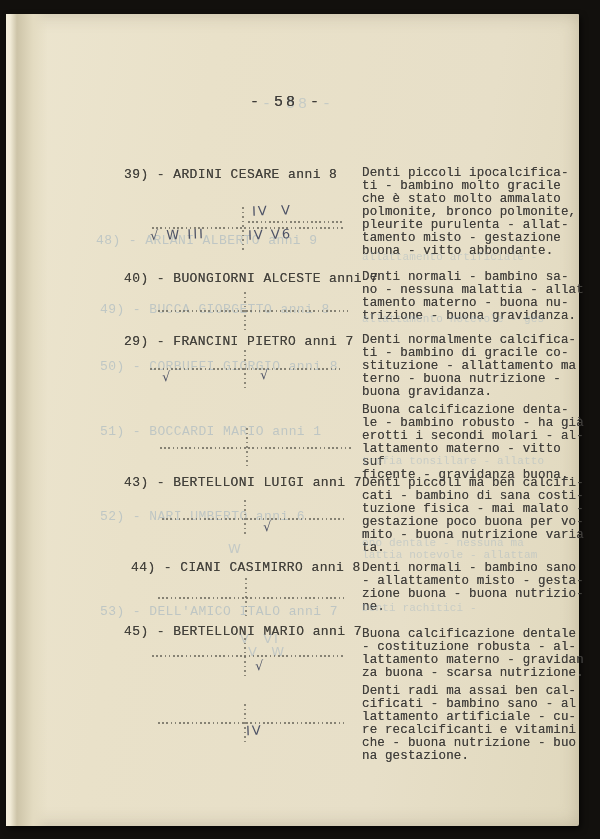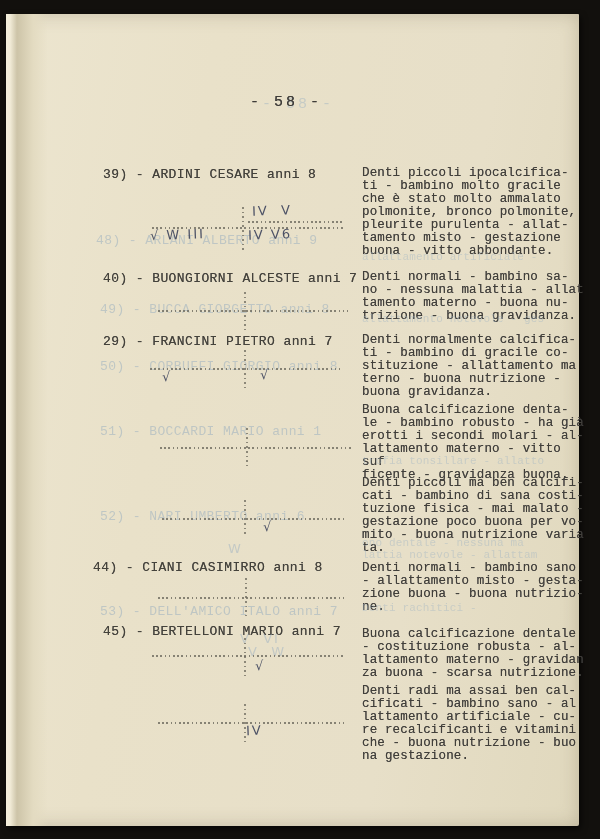--- a/index.html
+++ b/index.html
@@ -13,21 +13,21 @@
     background:linear-gradient(100deg,#ece5cf 0%,#e9e1c9 30%,#e7dfc8 70%,#e0d8bd 100%);
     box-shadow:inset 0 0 18px rgba(90,80,55,.25), 2px 3px 6px rgba(0,0,0,.6);
     border-radius:2px 1px 2px 1px;
   }
   .paper::before{
     content:"";position:absolute;left:0;top:0;bottom:0;width:42px;
     background:linear-gradient(90deg,#f5efdc 0px,#f2ecd8 4px,#cdc4a8 11px,#e3dbc1 27px,rgba(227,219,193,0) 42px);
   }
   .typed{
     position:absolute;color:#44423b;font-size:13px;letter-spacing:.4px;
-    white-space:pre-line;text-shadow:0 0 .5px rgba(58,56,60,.75);
+    white-space:pre-line;text-shadow:0 0 .5px rgba(58,56,60,.75);margin-left:21px;
   }
   .para{
     position:absolute;color:#413f3a;font-size:12.5px;line-height:13px;
     letter-spacing:.15px;white-space:pre-line;width:222px;
     text-shadow:0 0 .5px rgba(55,54,62,.7);
   }
   .hline{position:absolute;height:2px;opacity:.8;
     background-image:repeating-linear-gradient(90deg,#6d6a5e 0 1.6px,transparent 1.6px 4.2px);}
   .vline{position:absolute;width:2px;opacity:.75;
     background-image:repeating-linear-gradient(180deg,#6d6a5e 0 1.6px,transparent 1.6px 4.6px);}
@@ -107,35 +107,36 @@
   <div class="ghost" style="left:100px;top:424px">51) - BOCCARDI MARIO anni 1</div>
   <div class="hline" style="left:160px;top:447px;width:192px"></div>
   <div class="vline" style="left:246px;top:428px;height:38px"></div>
   <div class="para" style="left:362px;top:404px">Buona calcificazione denta-
 le - bambino robusto - ha già
 erotti i secondi molari - al-
 lattamento materno - vitto suf
 ficente - gravidanza buona.</div>
   <div class="ghost-frag" style="left:362px;top:455px">trofia tonsillare - allatto</div>
 
+  <div class="typed" style="left:103px;top:475px">43) - BERTELLONI LUIGI anni 7</div>
   <div class="ghost" style="left:100px;top:509px">52) - NARI UMBERTO anni 6</div>
   <div class="hline" style="left:162px;top:518px;width:183px"></div>
   <div class="vline" style="left:244px;top:500px;height:37px"></div>
   <div class="mark" style="left:263px;top:519px">√</div>
   <div class="para" style="left:362px;top:477px">Denti piccoli ma ben calcifi-
 cati - bambino di sana costi-
 tuzione fisica - mai malato -
 gestazione poco buona per vo-
 mito - buona nutrizione varia
 ta.</div>
   <div class="ghost-frag" style="left:362px;top:537px">ono dentale - nessuna ma</div>
   <div class="ghost-frag" style="left:362px;top:549px">lattia notevole - allattam</div>
 
   <div class="ghost-mark" style="left:228px;top:541px">W</div>
-  <div class="typed" style="left:93px;top:560px">44) - CIANI CASIMIRRO anni 8</div>
+  <div class="typed" style="left:110px;top:560px">44) - CIANI CASIMIRRO anni 8</div>
   <div class="hline" style="left:158px;top:597px;width:188px"></div>
   <div class="vline" style="left:245px;top:578px;height:38px"></div>
   <div class="para" style="left:362px;top:562px">Denti normali - bambino sano
 - allattamento misto - gesta-
 zione buona - buona nutrizio-
 ne.</div>
   <div class="ghost-frag" style="left:362px;top:602px">Denti rachitici -</div>
 
   <div class="ghost" style="left:100px;top:604px">53) - DELL'AMICO ITALO anni 7</div>
   <div class="typed" style="left:103px;top:624px">45) - BERTELLONI MARIO anni 7</div>

